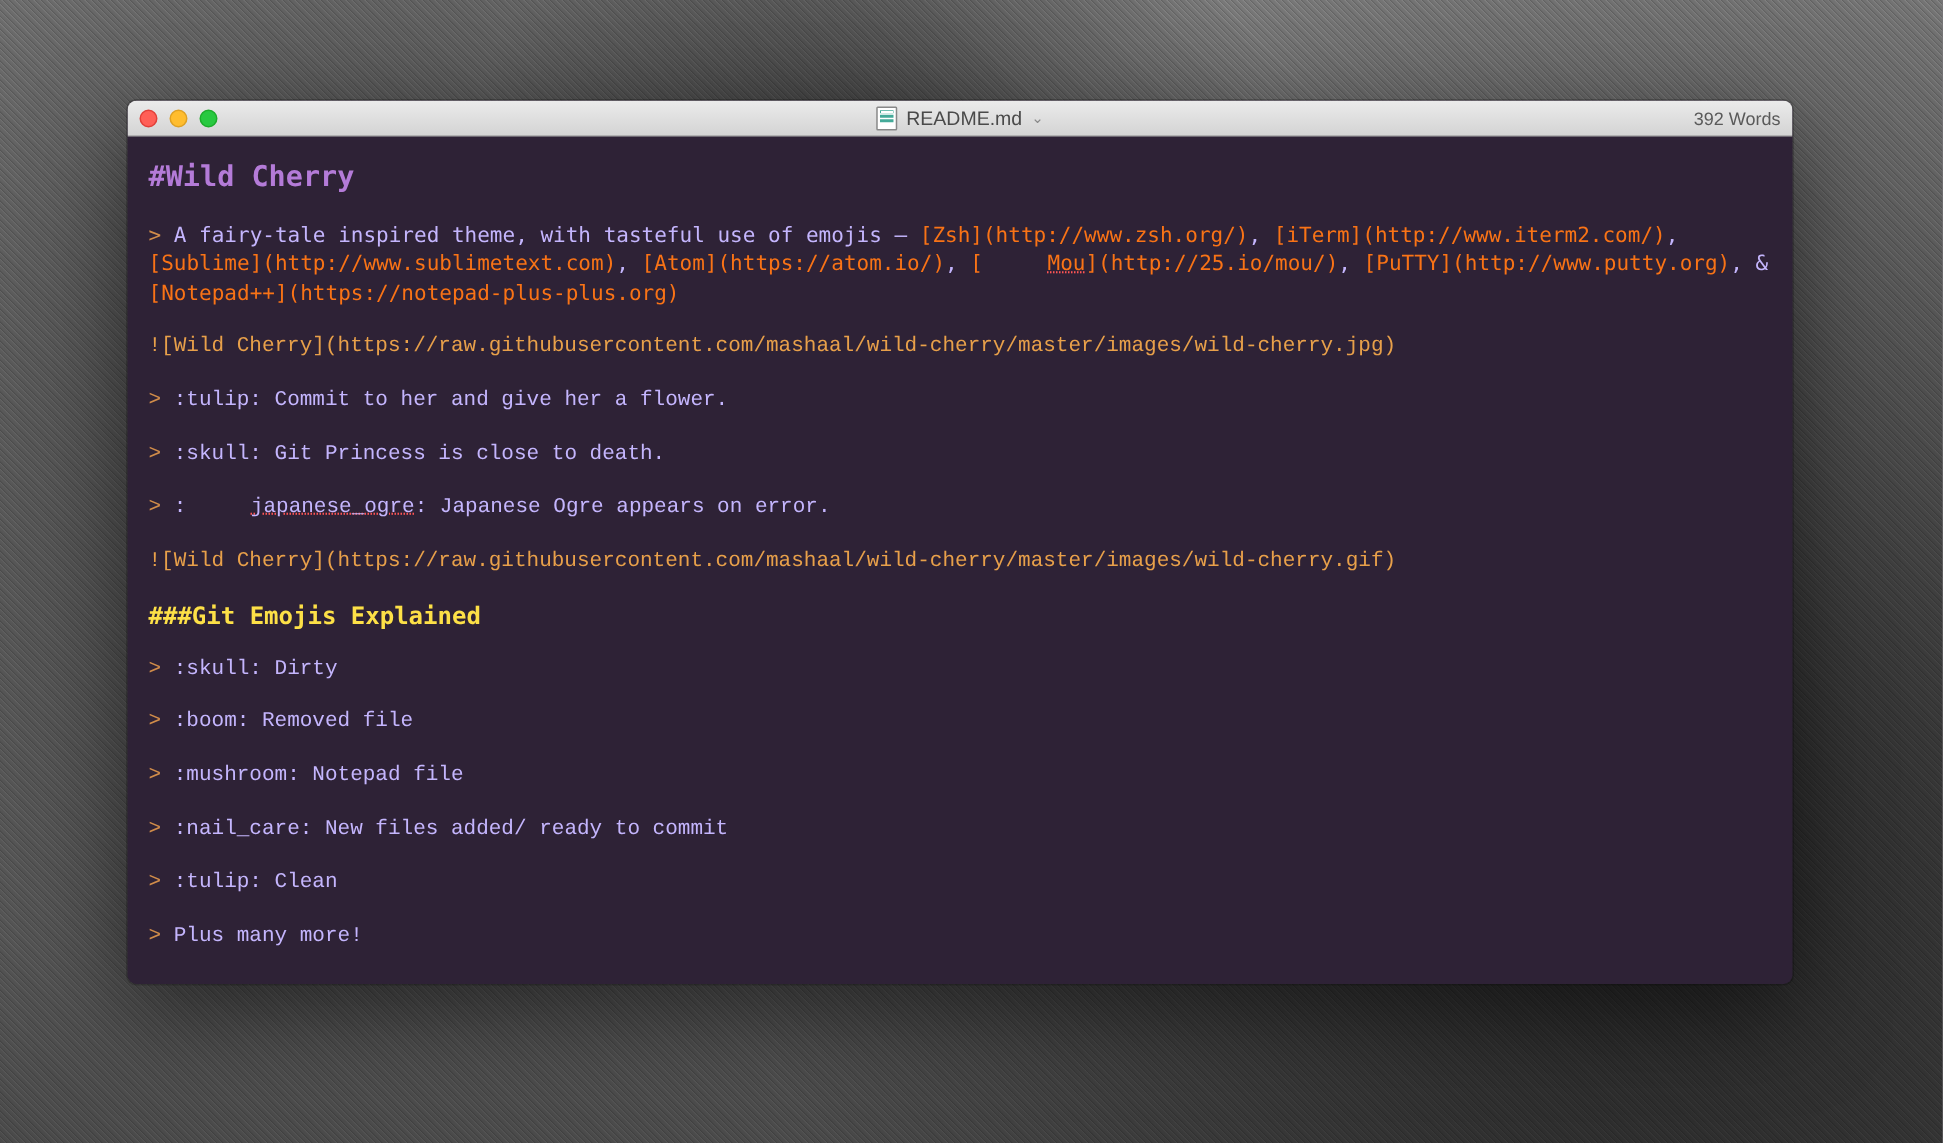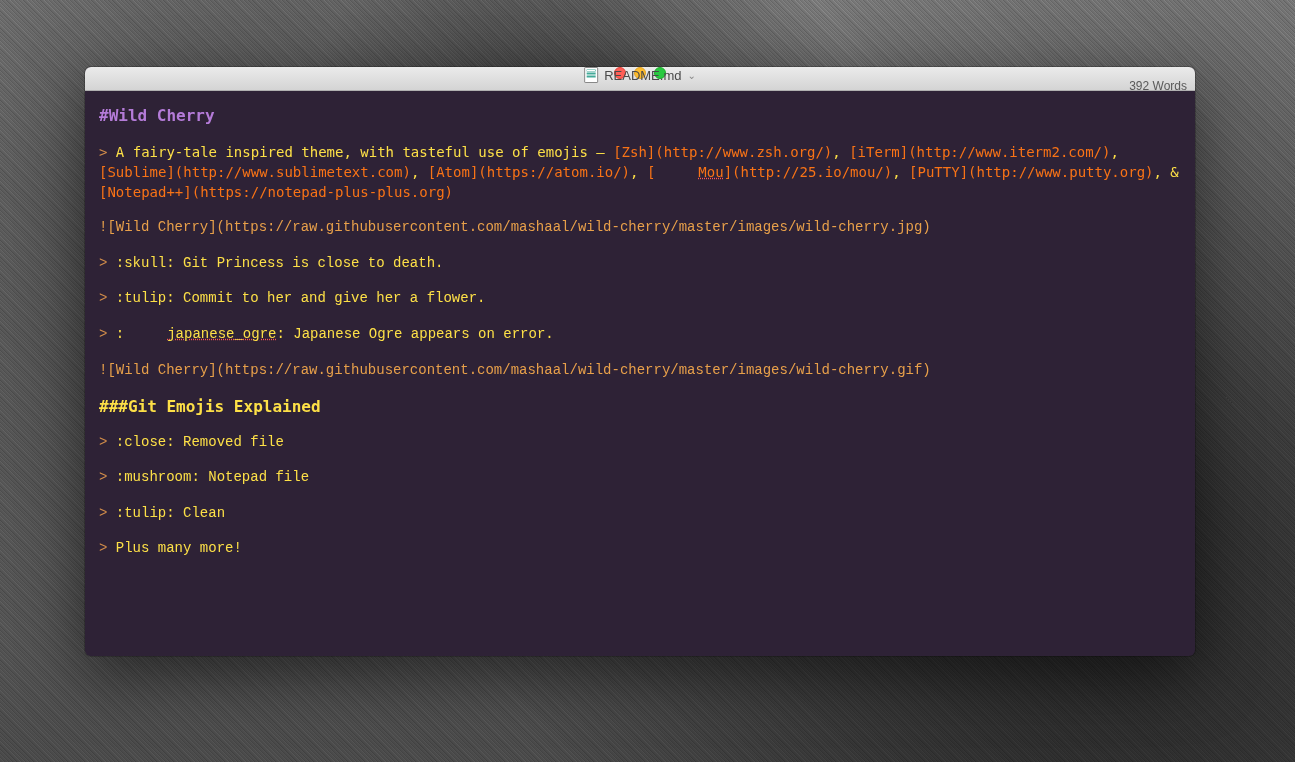--- a/index.html
+++ b/index.html
@@ -35,21 +35,20 @@
       overflow: hidden;
     }
     .titlebar {
       height: 24px;
       background: linear-gradient(180deg, #ebebeb 0%, #d4d4d4 100%);
       border-bottom: 1px solid #b0b0b0;
       display: flex;
       align-items: center;
       padding: 0 8px;
       position: relative;
-      flex-direction: column;
     }
     .traffic-lights {
       display: flex;
       gap: 8px;
       align-items: center;
     }
     .tl {
       width: 12px;
       height: 12px;
       border-radius: 50%;
@@ -91,26 +90,26 @@
       font-size: 12px;
       color: #5a5a5a;
     }
     .editor {
       padding: 14px 14px;
       font-family: "Menlo", "Monaco", "Consolas", monospace;
       font-size: 14px;
       line-height: 1.4;
       color: #e8e8e8;
     }
-    .h1 { color: #b47bd8; font-weight: bold; font-size: 16px; margin-bottom: 16px; }
+    .h1 { color: #b47bd8; font-weight: bold; font-size: 19px; margin-bottom: 16px; }
     .h3 { color: #fde047; font-weight: bold; font-size: 16px; margin: 4px 0 14px 0; }
     .gt { color: #d18c4a; }
     .link { color: #f97316; }
     .img { color: #e8a04a; }
-    .plain { color: #fde047; margin-top: 16px; }
+    .plain { color: #c4b5fd; margin-top: 16px; }
     .para { margin-bottom: 16px; }
     .line { margin-bottom: 16px; font-family: Liberation Mono, monospace; }
     .dotted { text-decoration: underline; text-decoration-style: dotted; text-decoration-color: #ff5555; padding-left: 43px; }
   </style>
 </head>
 <body>
 
 <div class="noise"></div>
 
 <div class="window">
@@ -130,26 +129,28 @@
 
   <div class="editor">
     <div class="h1">#Wild Cherry</div>
 
     <div class="para">
       <span class="gt">&gt; </span><span class="plain">A fairy-tale inspired theme, with tasteful use of emojis – </span><span class="link">[Zsh](http://www.zsh.org/)</span><span class="plain">, </span><span class="link">[iTerm](http://www.iterm2.com/)</span><span class="plain">, </span><span class="link">[Sublime](http://www.sublimetext.com)</span><span class="plain">, </span><span class="link">[Atom](https://atom.io/)</span><span class="plain">,  </span><span class="link">[<span class="dotted">Mou</span><span>](http://25.io/mou/)</span></span><span class="plain">, </span><span class="link">[PuTTY](http://www.putty.org)</span><span class="plain">, &amp; </span><span class="link">[Notepad++](https://notepad-plus-plus.org)</span>
     </div>
 
     <div class="line img">![Wild Cherry](https://raw.githubusercontent.com/mashaal/wild-cherry/master/images/wild-cherry.jpg)</div>
 
+    <div class="line"><span class="gt">&gt; </span><span class="plain">:tulip: Commit to her and give her a flower.</span></div>
     <div class="line"><span class="gt">&gt; </span><span class="plain">:skull: Git Princess is close to death.</span></div>
-    <div class="line"><span class="gt">&gt; </span><span class="plain">:tulip: Commit to her and give her a flower.</span></div>
     <div class="line"><span class="gt">&gt; </span><span class="plain">:</span><span class="plain dotted">japanese_ogre</span><span class="plain">: Japanese Ogre appears on error.</span></div>
 
     <div class="line img">![Wild Cherry](https://raw.githubusercontent.com/mashaal/wild-cherry/master/images/wild-cherry.gif)</div>
 
     <div class="h3">###Git Emojis Explained</div>
 
-    <div class="line"><span class="gt">&gt; </span><span class="plain">:close: Removed file</span></div>
+    <div class="line"><span class="gt">&gt; </span><span class="plain">:skull: Dirty</span></div>
+    <div class="line"><span class="gt">&gt; </span><span class="plain">:boom: Removed file</span></div>
     <div class="line"><span class="gt">&gt; </span><span class="plain">:mushroom: Notepad file</span></div>
+    <div class="line"><span class="gt">&gt; </span><span class="plain">:nail_care: New files added/ ready to commit</span></div>
     <div class="line"><span class="gt">&gt; </span><span class="plain">:tulip: Clean</span></div>
     <div class="line"><span class="gt">&gt; </span><span class="plain">Plus many more!</span></div>
   </div>
 </div>
 
 </body></html>

